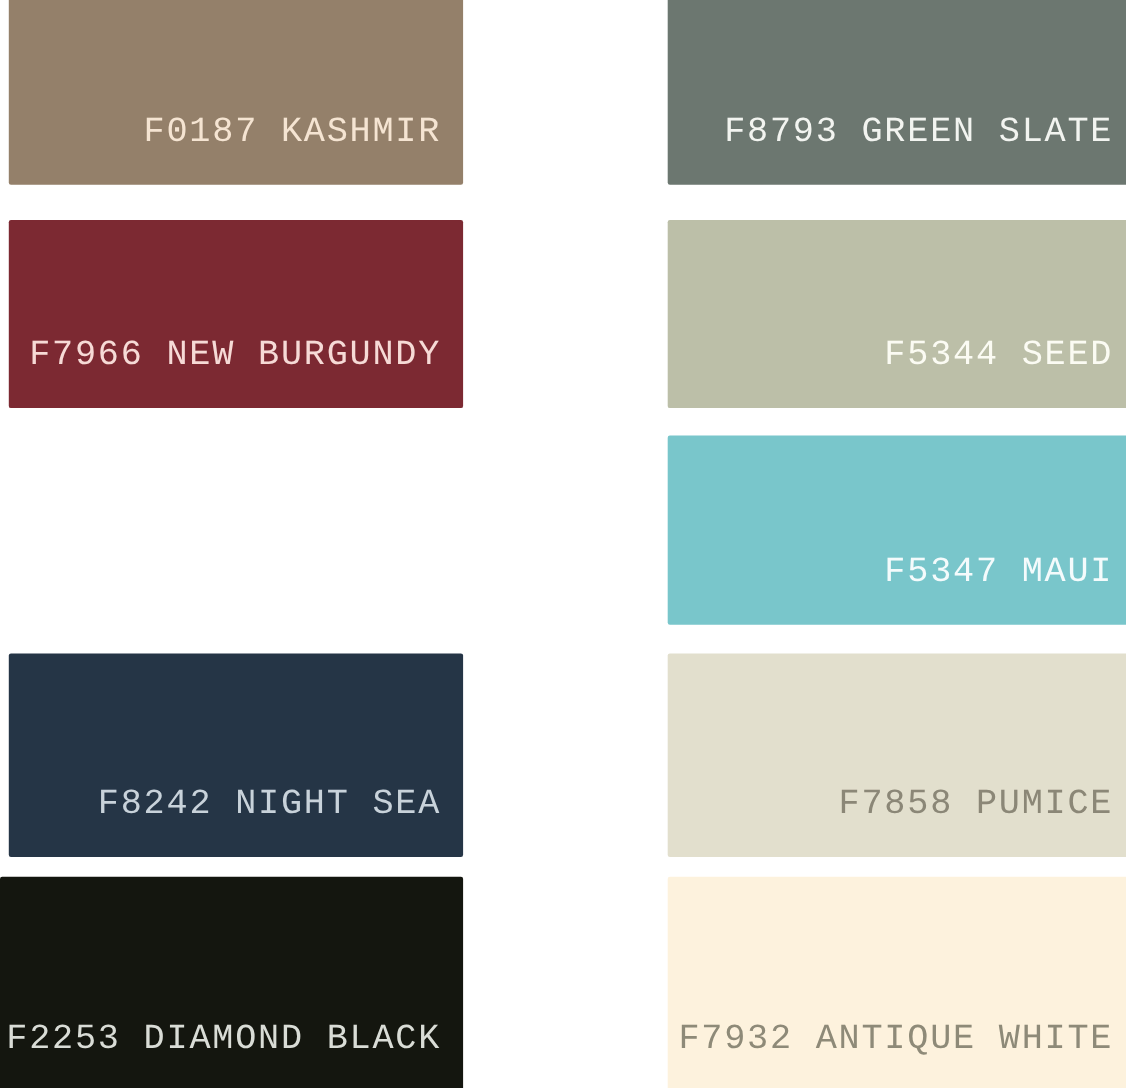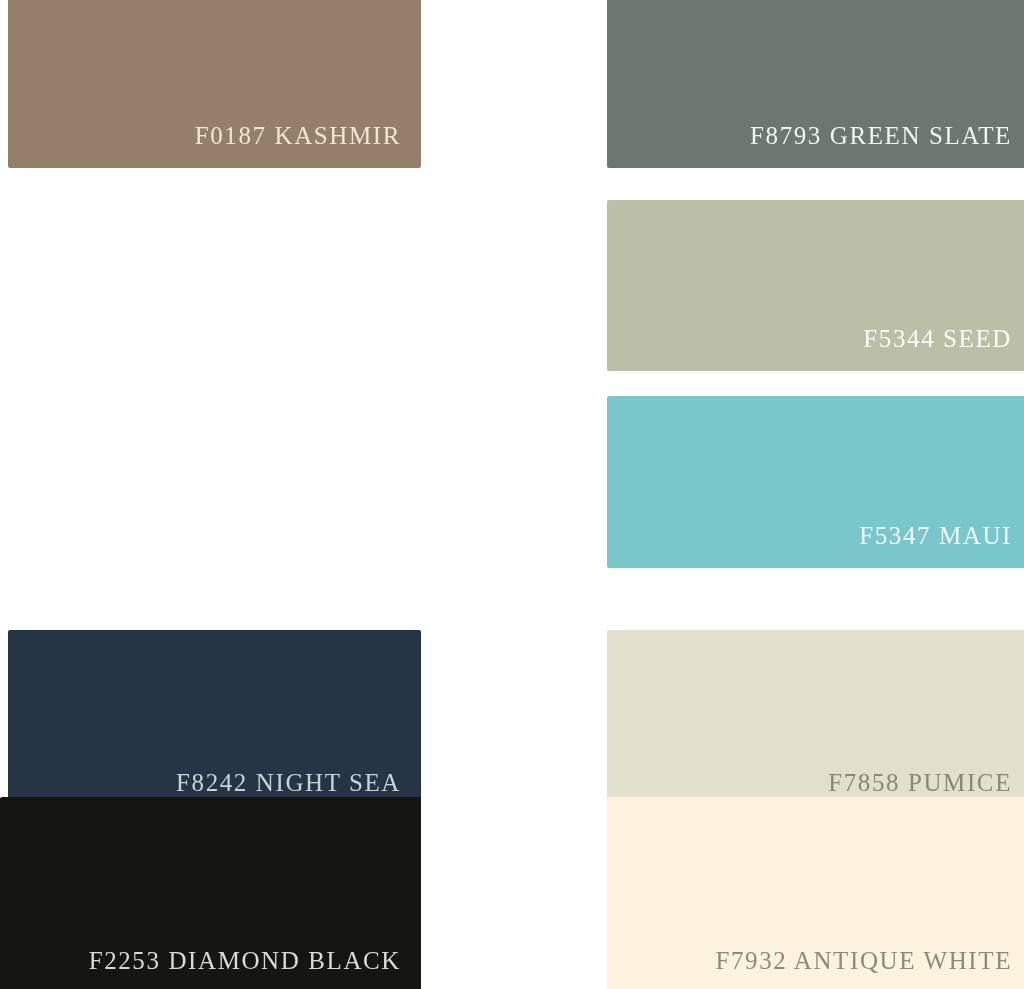--- a/index.html
+++ b/index.html
@@ -26,53 +26,56 @@
     position: absolute;
     box-sizing: border-box;
     display: flex;
     align-items: flex-end;
     justify-content: flex-end;
     border-radius: 2px;
     overflow: hidden;
   }
 
   .swatch-label {
-    font-family: Liberation Serif, serif;
-    font-size: 25px;
+    font-family: Liberation Mono, monospace;
+    font-size: 32px;
     font-weight: 300;
     letter-spacing: 1.6px;
     line-height: 1;
     white-space: nowrap;
-    padding: 0 20px 20px 0;
+    padding: 0 20px 32px 0;
     -webkit-font-smoothing: antialiased;
   }
 
   
   .col-left  { left: 8px;   width: 413px; }
   .col-right { left: 607px; width: 425px; }
 
   
   .bleed-left { left: 0px; width: 421px; }
 
   
   .row-1 { top: -4px;  height: 172px; }
   .row-2 { top: 200px; height: 171px; }
   .row-3 { top: 396px; height: 172px; }
-  .row-4 { top: 594px; height: 185px; margin-top: 36px; }
+  .row-4 { top: 594px; height: 185px; }
   .row-5 { top: 797px; height: 196px; }
 </style>
 </head>
 <body>
 
 <div id="palette-board">
     <div class="swatch col-left row-1" style="background-color: rgb(148, 128, 106);">
       <span class="swatch-label" style="color: rgb(245, 228, 210);">F0187 KASHMIR</span>
     </div>
     <div class="swatch col-right row-1" style="background-color: rgb(108, 119, 112);">
       <span class="swatch-label" style="color: rgb(242, 244, 240);">F8793 GREEN SLATE</span>
+    </div>
+    <div class="swatch col-left row-2" style="background-color: rgb(124, 41, 50);">
+      <span class="swatch-label" style="color: rgb(246, 218, 214);">F7966 NEW BURGUNDY</span>
     </div>
     <div class="swatch col-right row-2" style="background-color: rgb(188, 191, 168);">
       <span class="swatch-label" style="color: rgb(251, 251, 243);">F5344 SEED</span>
     </div>
     <div class="swatch col-right row-3" style="background-color: rgb(121, 198, 203);">
       <span class="swatch-label" style="color: rgb(244, 251, 252);">F5347 MAUI</span>
     </div>
     <div class="swatch col-left row-4" style="background-color: rgb(37, 53, 70);">
       <span class="swatch-label" style="color: rgb(200, 210, 218);">F8242 NIGHT SEA</span>
     </div>

